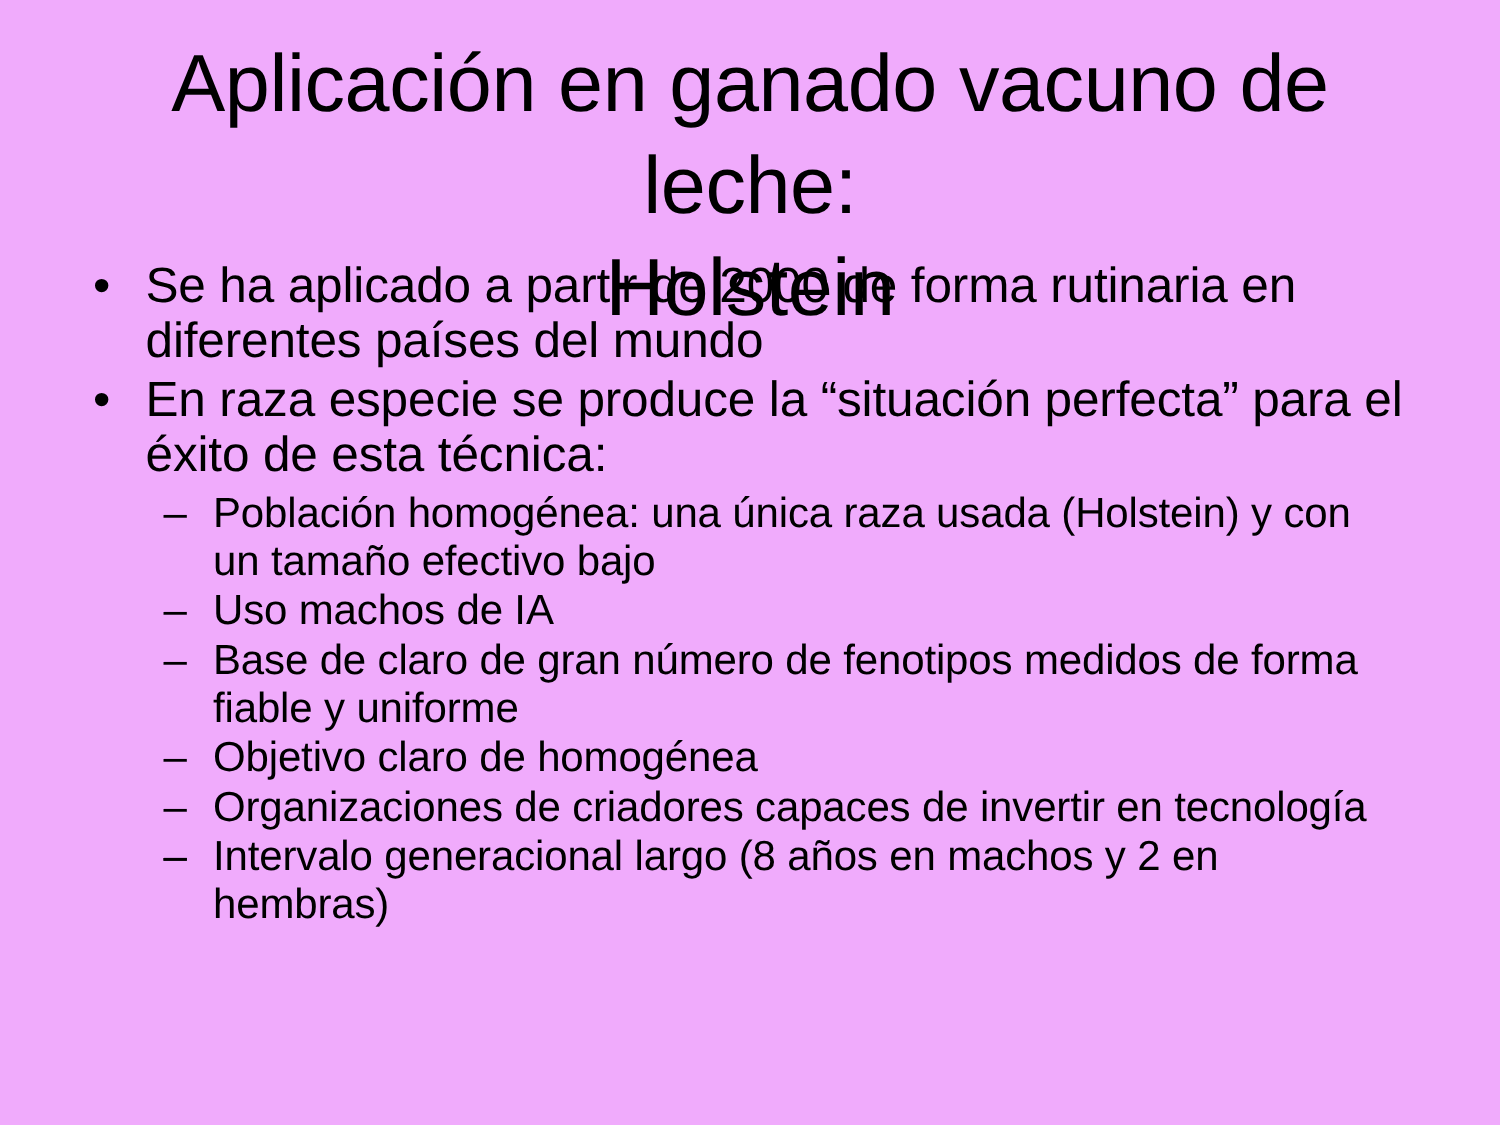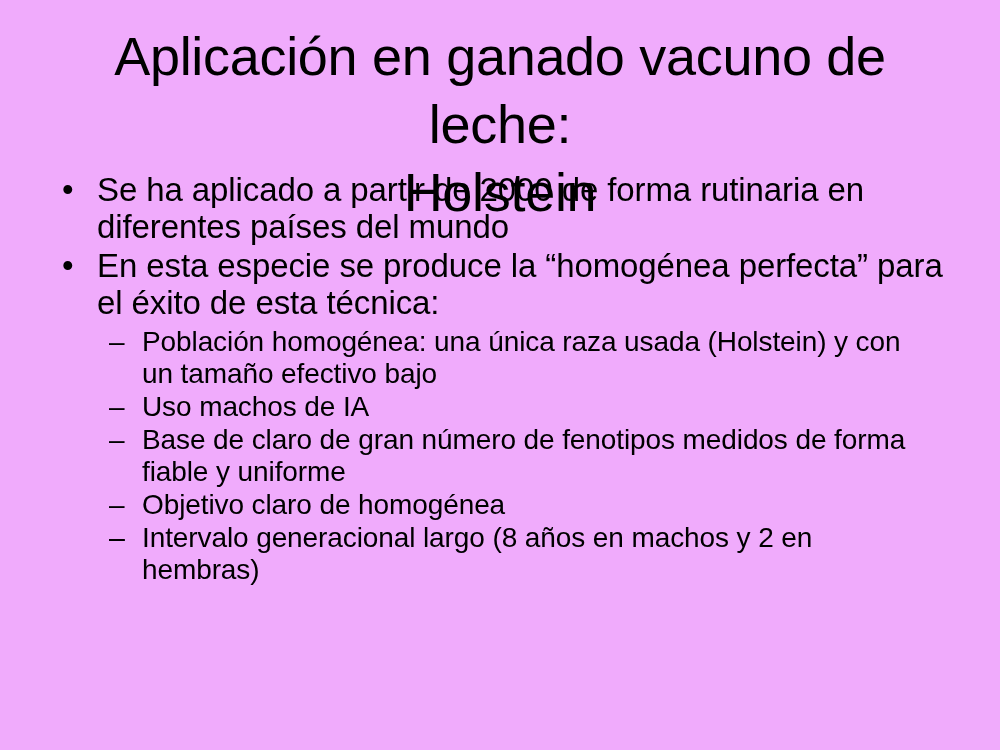--- a/index.html
+++ b/index.html
@@ -109,21 +109,21 @@
   <div class="body-area">
     <ul class="bullet-list">
 
       <li class="level1">
         <span class="marker">•</span>
         <span>Se ha aplicado a partir de 2000 de forma rutinaria en diferentes países del mundo</span>
       </li>
 
       <li class="level1">
         <span class="marker">•</span>
-        <span>En esta especie se produce la “homogénea perfecta” para el éxito de esta técnica:</span>
+        <span>En raza especie se produce la “situación perfecta” para el éxito de esta técnica:</span>
 
         <div class="sub-wrap">
           <ul class="sub-list">
 
             <li class="level2">
               <span class="marker">–</span>
               <span>Población homogénea: una única raza usada (Holstein) y con un tamaño efectivo bajo</span>
             </li>
 
             <li class="level2">
@@ -136,20 +136,21 @@
               <span>Base de claro de gran número de fenotipos medidos de forma fiable y uniforme</span>
             </li>
 
             <li class="level2">
               <span class="marker">–</span>
               <span>Objetivo claro de homogénea</span>
             </li>
 
             <li class="level2">
               <span class="marker">–</span>
+              <span>Organizaciones de criadores capaces de invertir en tecnología</span>
             </li>
 
             <li class="level2">
               <span class="marker">–</span>
             </li>
 
             <li class="level2">
               <span class="marker">–</span>
               <span>Intervalo generacional largo (8 años en machos y 2 en hembras)</span>
             </li>

